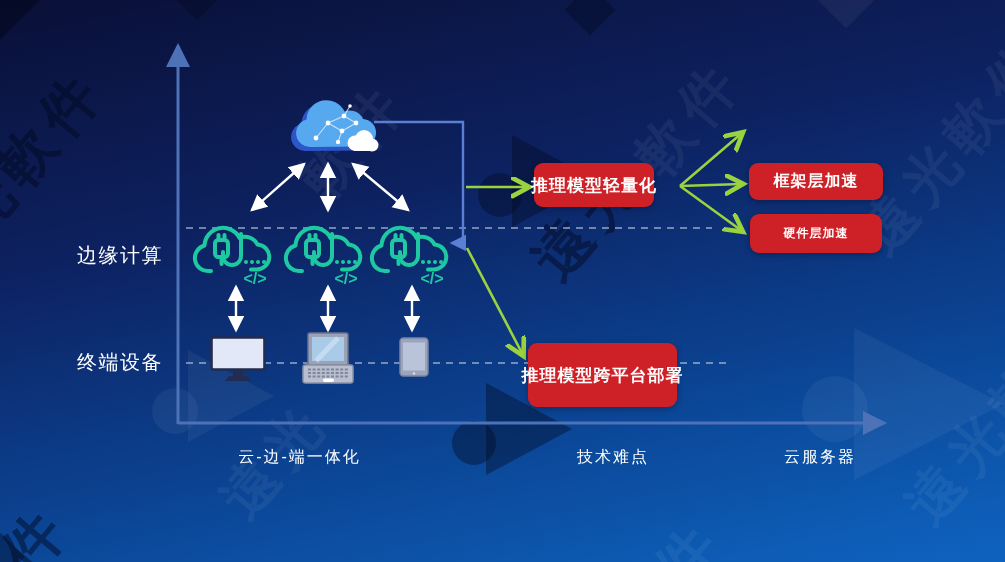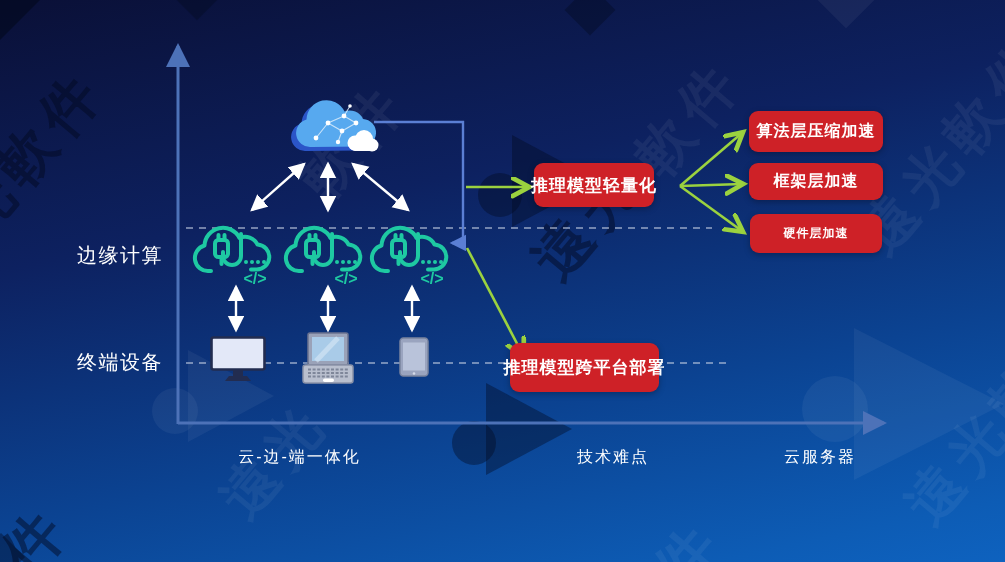--- a/index.html
+++ b/index.html
@@ -198,22 +198,21 @@
   <svg class="icon" style="left:399px;top:337px;" width="30" height="40" viewBox="0 0 30 40">
     <rect x="1" y="1" width="28" height="38" rx="3.5" fill="#9aa4bf" stroke="#7a849f" stroke-width="1.5"></rect>
     <rect x="4" y="5.5" width="22" height="28" fill="#b9c3da"></rect>
     <circle cx="15" cy="36.5" r="1.3" fill="#d4dae8"></circle>
   </svg>
 
   <div class="lbl" style="left:77px;top:242px;">边缘计算</div>
   <div class="lbl" style="left:77px;top:349px;">终端设备</div>
 
   <div class="rbox" style="left:534px;top:163px;width:120px;height:44px;">推理模型轻量化</div>
-  <div class="rbox" style="left:749px;top:111px;width:134px;height:41px;font-size:16px;">算法层压缩加速</div>
   <div class="rbox" style="left:749px;top:163px;width:134px;height:37px;font-size:16px;">框架层加速</div>
   <div class="rbox" style="left:750px;top:214px;width:132px;height:39px;font-size:12px;">硬件层加速</div>
-  <div class="rbox" style="left:510px;top:343px;width:149px;height:49px;">推理模型跨平台部署</div>
+  <div class="rbox" style="left:528px;top:343px;width:149px;height:64px;">推理模型跨平台部署</div>
 
   <div class="blbl" style="left:217px;top:447px;width:165px;">云-边-端一体化</div>
   <div class="blbl" style="left:553px;top:447px;width:120px;">技术难点</div>
   <div class="blbl" style="left:760px;top:447px;width:120px;">云服务器</div>
 
 </div>
 
 </body></html>

